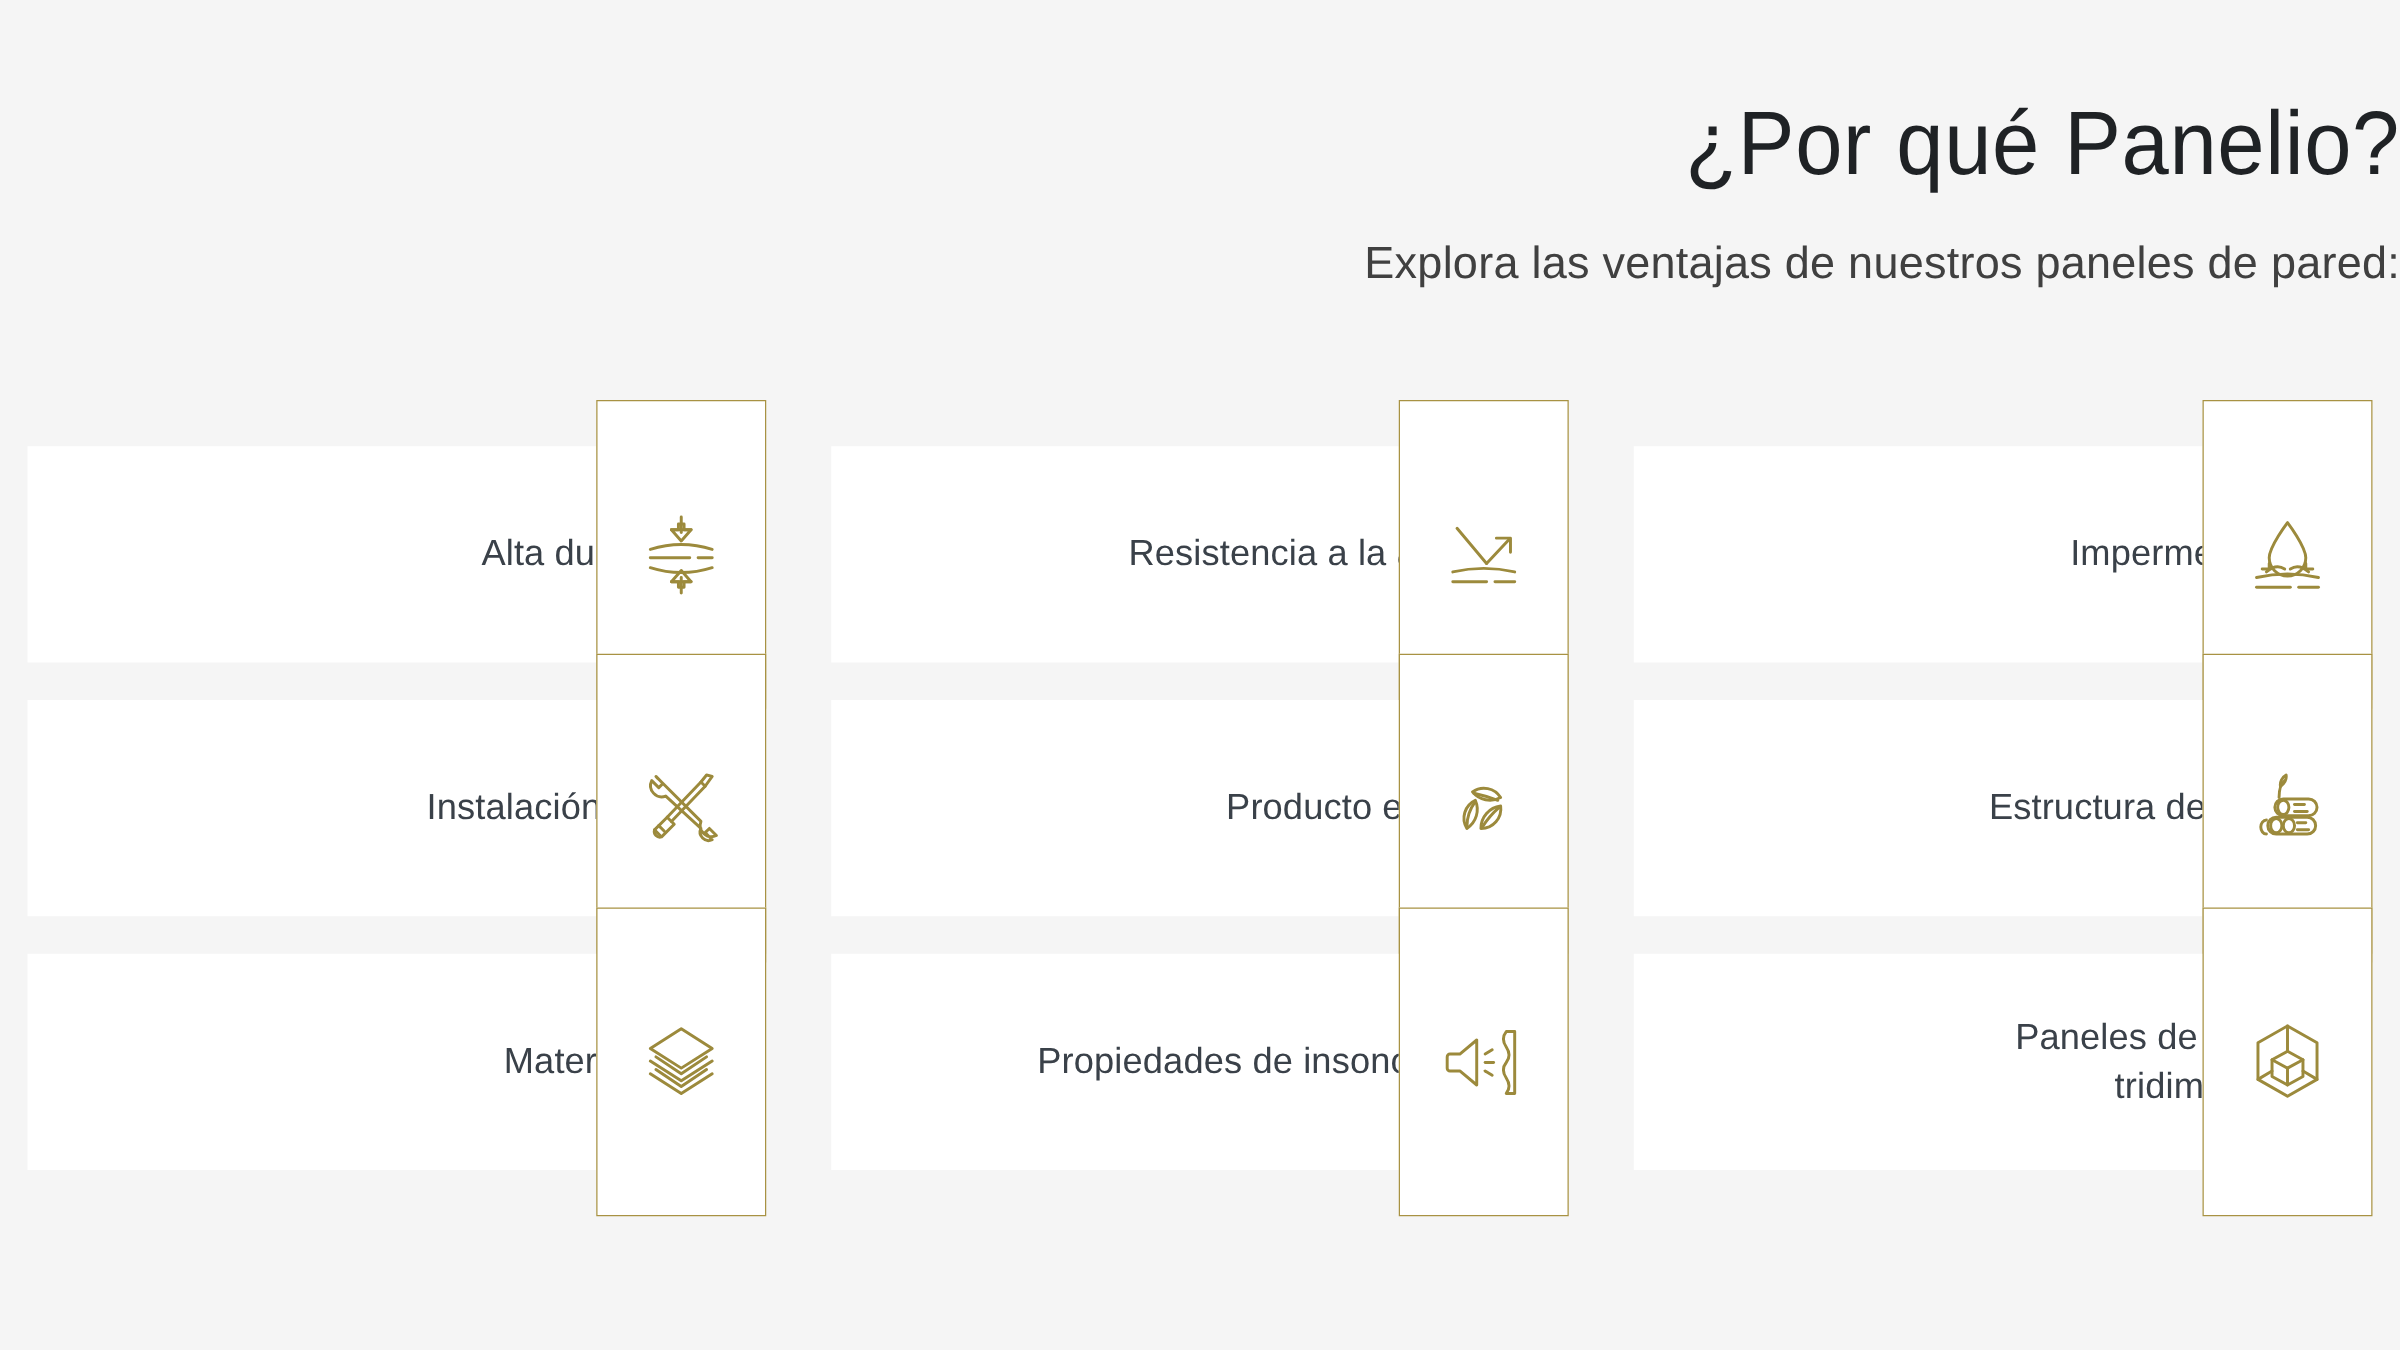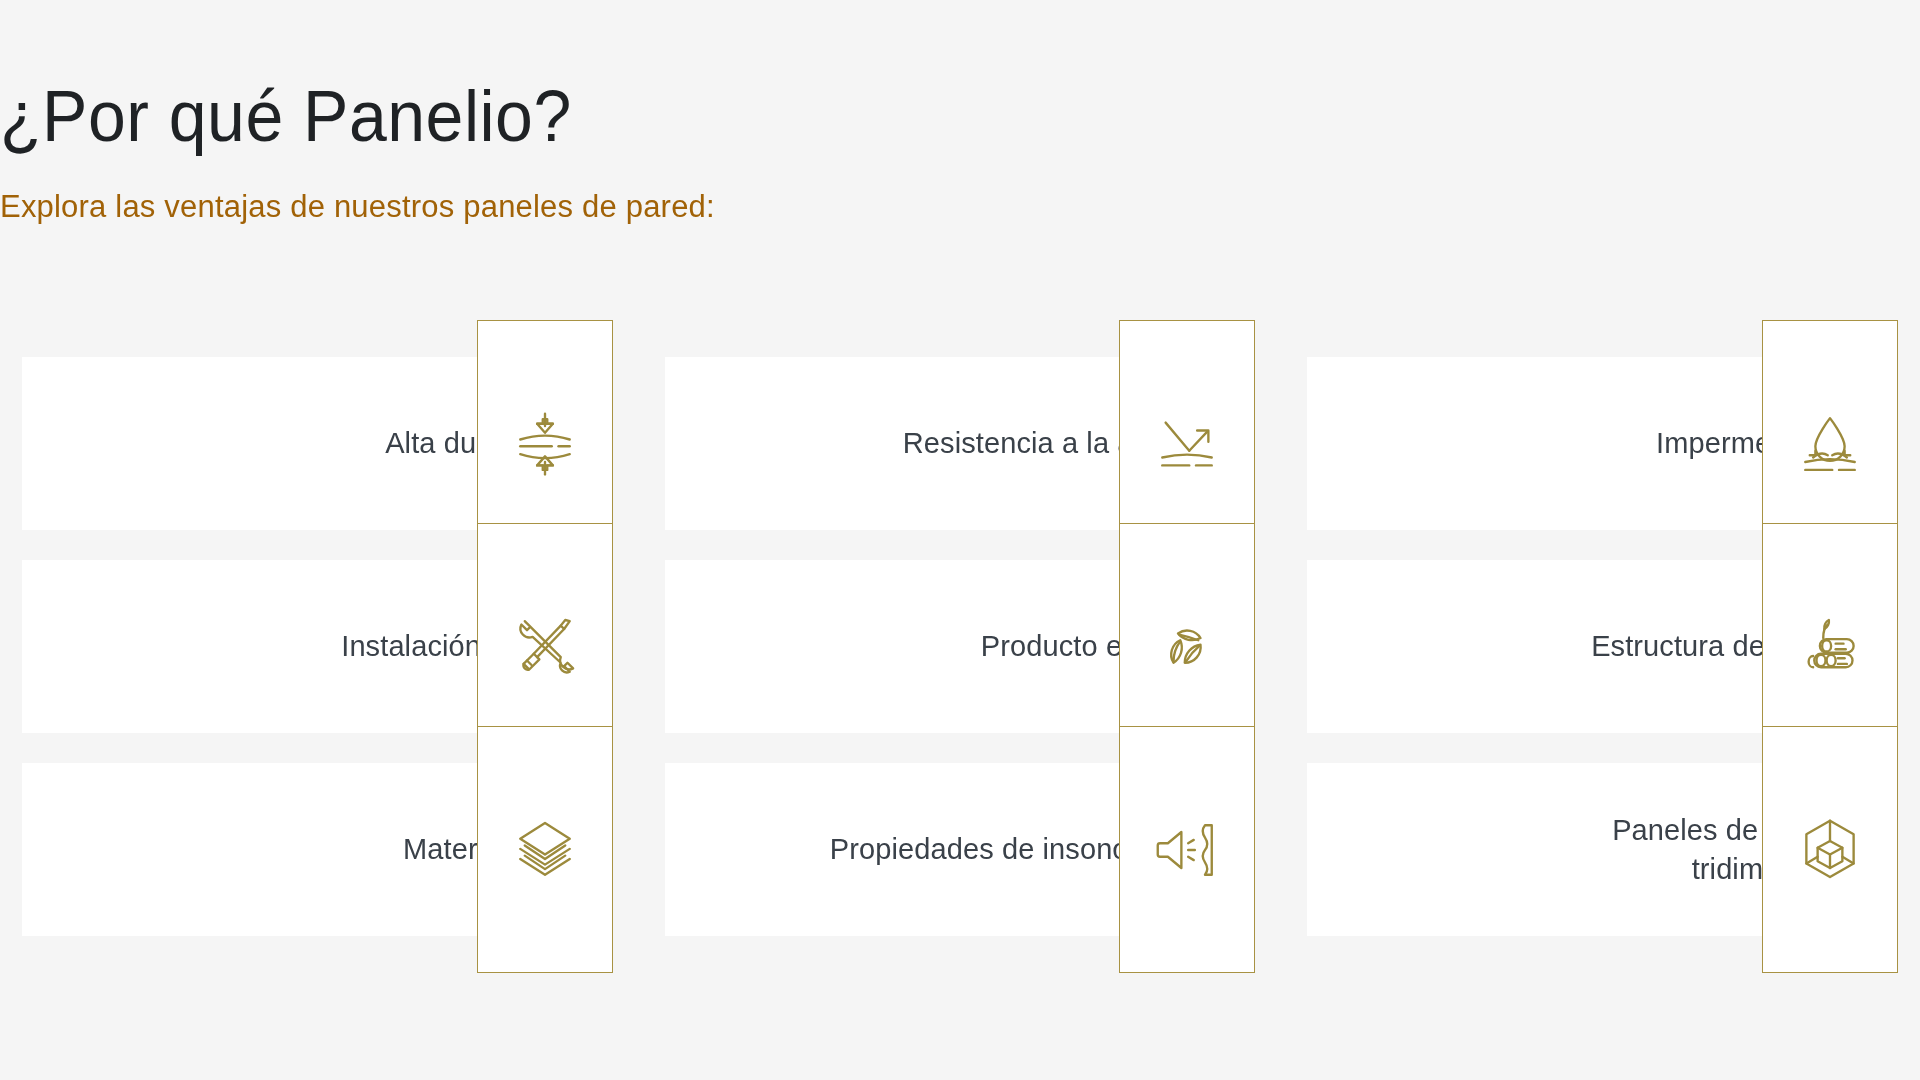--- a/index.html
+++ b/index.html
@@ -18,40 +18,40 @@
 
   .page {
     width: 1920px;
     height: 1080px;
     position: relative;
     background: #f5f5f5;
   }
 
   
   .header {
-    text-align: left;
+    text-align: right;
     padding-top: 78px;
   }
 
   .page-title {
     font-family: "Liberation Sans", sans-serif;
     font-size: 68px;
     font-weight: 300;
     letter-spacing: 0.5px;
     color: #1f2225;
     line-height: 1.05;
     transform: scaleY(1.06);
     transform-origin: center top;
   }
 
   .page-subtitle {
     margin-top: 40px;
-    font-size: 31px;
+    font-size: 36px;
     font-weight: 300;
-    color: #a16207;
+    color: #404040;
     letter-spacing: 0.2px;
   }
 
   
   .grid {
     position: absolute;
     left: 22px;
     top: 357px;
     width: 1876px;
     display: grid;

